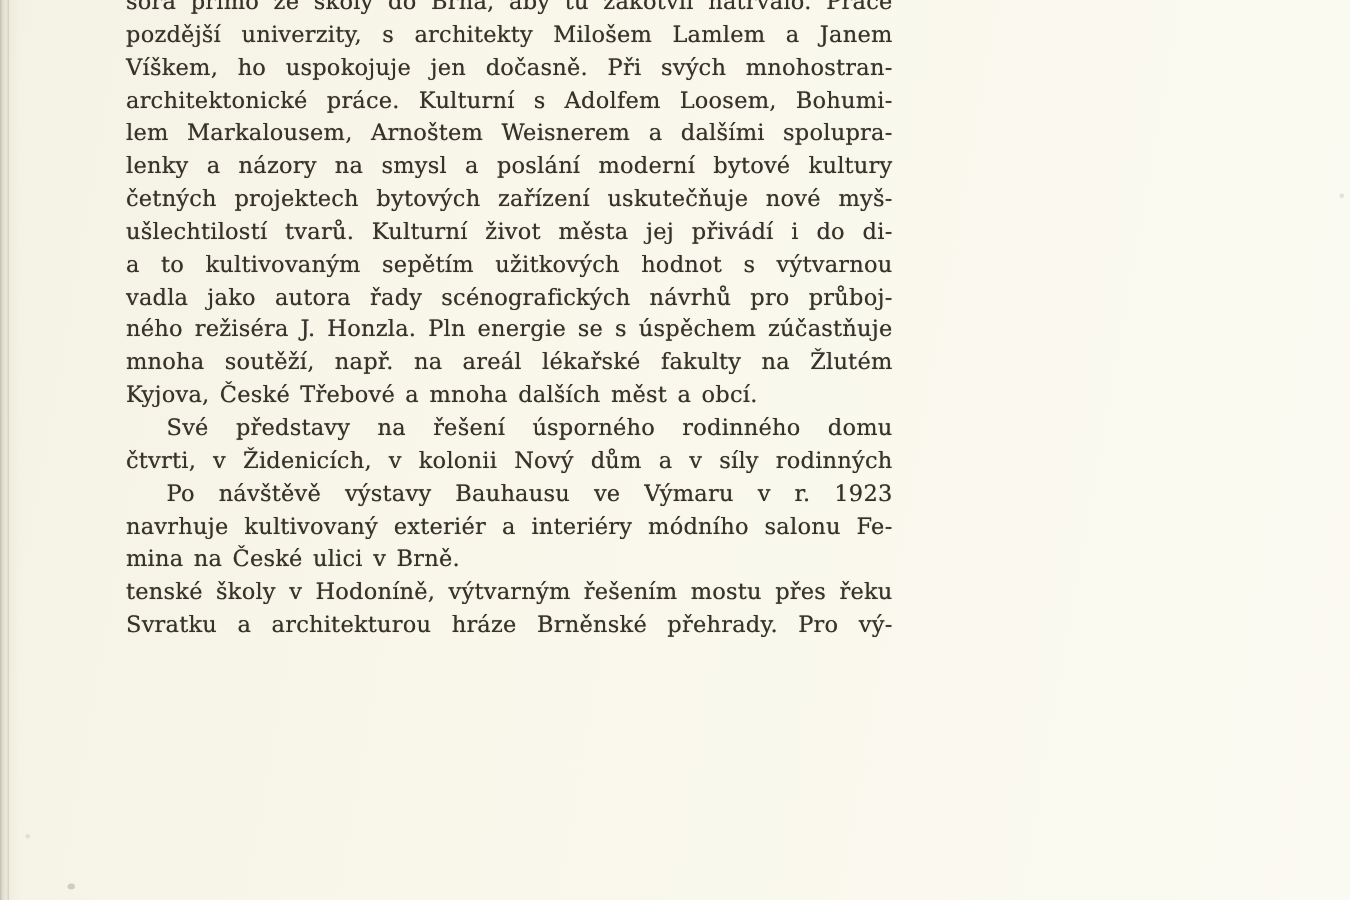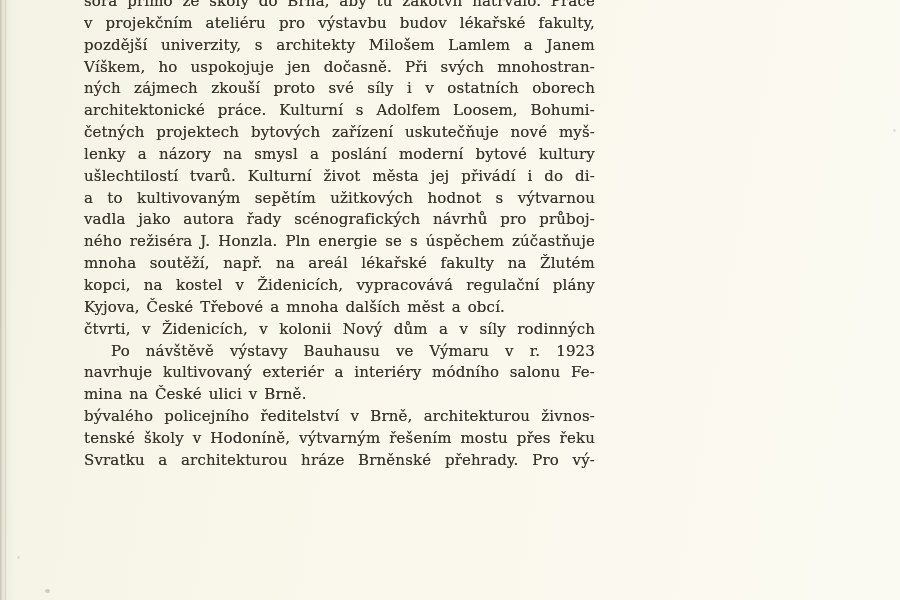--- a/index.html
+++ b/index.html
@@ -72,35 +72,33 @@
 <body>
 
 <div class="page">
   <div class="edge-left"></div>
   <div class="edge-line"></div>
   <div class="speck speck-1"></div>
   <div class="speck speck-2"></div>
   <div class="speck speck-3"></div>
   <div class="text-block">
       <div class="line j">sora přímo ze školy do Brna, aby tu zakotvil natrvalo. Práce</div>
-      <div class="line j">v projekčním ateliéru pro výstavbu budov lékařské fakulty,</div>
       <div class="line j">pozdější univerzity, s architekty Milošem Lamlem a Janem</div>
       <div class="line j">Víškem, ho uspokojuje jen dočasně. Při svých mnohostran-</div>
-      <div class="line j">ných zájmech zkouší proto své síly i v ostatních oborech</div>
       <div class="line j">architektonické práce. Kulturní s Adolfem Loosem, Bohumi-</div>
+      <div class="line j">lem Markalousem, Arnoštem Weisnerem a dalšími spolupra-</div>
+      <div class="line j">lenky a názory na smysl a poslání moderní bytové kultury</div>
       <div class="line j">četných projektech bytových zařízení uskutečňuje nové myš-</div>
-      <div class="line j">lenky a názory na smysl a poslání moderní bytové kultury</div>
       <div class="line j">ušlechtilostí tvarů. Kulturní život města jej přivádí i do di-</div>
       <div class="line j">a to kultivovaným sepětím užitkových hodnot s výtvarnou</div>
       <div class="line j">vadla jako autora řady scénografických návrhů pro průboj-</div>
       <div class="line j">ného režiséra J. Honzla. Pln energie se s úspěchem zúčastňuje</div>
       <div class="line j">mnoha soutěží, např. na areál lékařské fakulty na Žlutém</div>
-      <div class="line j">kopci, na kostel v Židenicích, vypracovává regulační plány</div>
       <div class="line np">Kyjova, České Třebové a mnoha dalších měst a obcí.</div>
+      <div class="line j ind">Své představy na řešení úsporného rodinného domu</div>
       <div class="line j">čtvrti, v Židenicích, v kolonii Nový dům a v síly rodinných</div>
       <div class="line j ind">Po návštěvě výstavy Bauhausu ve Výmaru v r. 1923</div>
       <div class="line j">navrhuje kultivovaný exteriér a interiéry módního salonu Fe-</div>
       <div class="line np">mina na České ulici v Brně.</div>
-      <div class="line j">bývalého policejního ředitelství v Brně, architekturou živnos-</div>
       <div class="line j">tenské školy v Hodoníně, výtvarným řešením mostu přes řeku</div>
       <div class="line j">Svratku a architekturou hráze Brněnské přehrady. Pro vý-</div>
     </div>
 </div>
 
 </body></html>

